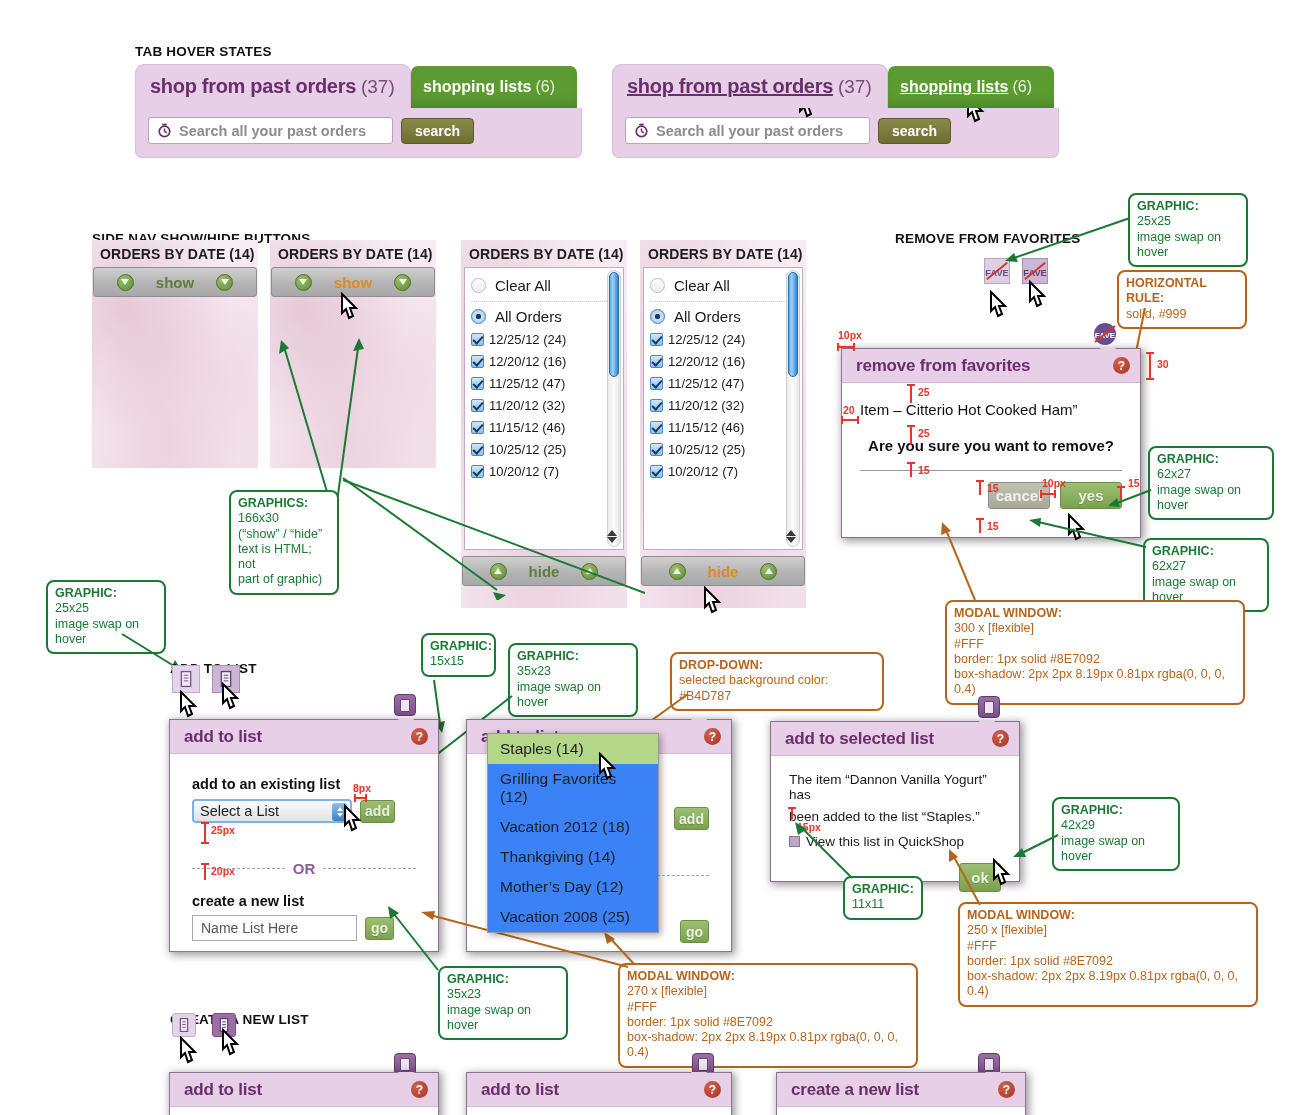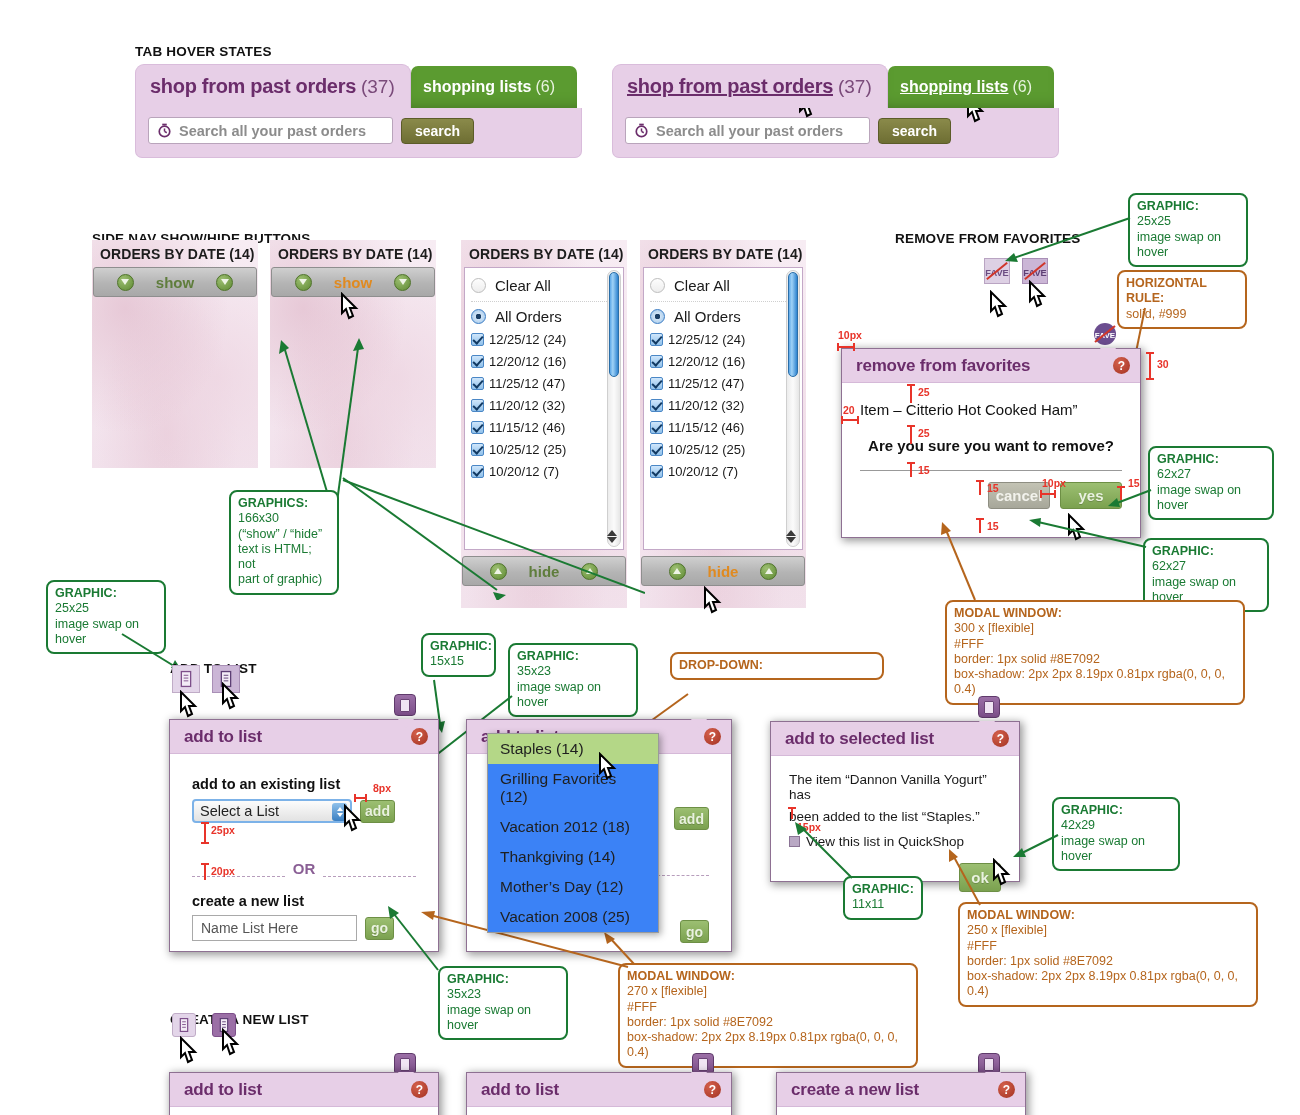--- a/index.html
+++ b/index.html
@@ -672,20 +672,21 @@
   <div class="ln">35x23</div>
   <div class="ln">image swap on hover</div>
 </div>
 <svg class="abs" style="left:370px; top:690px; width:150px; height:120px; pointer-events:none;" viewBox="0 0 150 120">
   <path d="M142 6 L24 98" stroke="#1a7a33" stroke-width="2" fill="none"></path>
   <path d="M16 105 l13 -3 l-6 -8 z" fill="#1a7a33"></path>
 </svg>
 
 <div class="callout orange" style="left:670px; top:652px; width:214px;">
   <div class="ttl">DROP-DOWN:</div>
+  <div class="ln">selected background color: #B4D787</div>
 </div>
 <svg class="abs" style="left:608px; top:690px; width:90px; height:60px; pointer-events:none;" viewBox="0 0 90 60">
   <path d="M80 4 L22 46" stroke="#b5651d" stroke-width="2" fill="none"></path>
   <path d="M14 52 l13 -2 l-6 -8 z" fill="#b5651d"></path>
 </svg>
 
 <div class="list-badge" style="left:394px; top:694px;">
     <span></span>
   </div>
 <div class="modal" style="left:169px; top:719px; width:270px; height:233px;">
@@ -699,39 +700,39 @@
     <div style="display:flex; align-items:center; gap:8px; margin-top:7px;">
       <div class="selectbox" style="width:160px;">
         <span>Select a List</span>
         <span class="sel-knob">
             <i class="u"></i>
             <i class="d"></i>
           </span>
       </div>
       <div class="btn-green" style="width:35px; height:23px; font-size:14px;">add</div>
     </div>
-    <div class="or-rule" style="margin-top:37px;align-items:flex-end;">
+    <div class="or-rule" style="margin-top:37px;">
       <span class="dash"></span>
       <span>OR</span>
       <span class="dash"></span>
     </div>
     <div style="font-size:14.5px; font-weight:bold; color:#111; margin-top:16px;">create a new list</div>
     <div style="display:flex; align-items:center; gap:8px; margin-top:6px;">
       <div class="field" style="width:165px;">
         <span>Name List Here</span>
       </div>
       <div class="btn-green" style="width:29px; height:23px; font-size:14px;">go</div>
     </div>
   </div>
 </div>
 <svg class="cursor" style="left:340px; top:804px;" viewBox="0 0 26 32">
   <path d="M5 2 L5 21 L9 17 L12 26 L16 24 L13 16 L19 16 Z" fill="#fff" stroke="#000" stroke-width="2"></path>
 </svg>
 
-<div class="dimlbl" style="left:353px; top:782px;margin-left:20px;">8px</div>
+<div class="dimlbl" style="left:353px; top:782px;">8px</div>
 <svg class="abs" style="left:352px; top:793px; width:18px; height:10px;" viewBox="0 0 18 10">
     <line x1="3" y1="5" x2="14" y2="5" stroke="#e8342a" stroke-width="2"></line>
     <line x1="3" y1="1" x2="3" y2="9" stroke="#e8342a" stroke-width="2"></line>
     <line x1="14" y1="1" x2="14" y2="9" stroke="#e8342a" stroke-width="2"></line>
   </svg>
 
 <div class="dimlbl" style="left:211px; top:824px;">25px</div>
 <svg class="abs" style="left:199px; top:820px; width:12px; height:26px;" viewBox="0 0 12 26">
     <line x1="6" y1="3" x2="6" y2="23" stroke="#e8342a" stroke-width="2"></line>
     <line x1="2" y1="3" x2="10" y2="3" stroke="#e8342a" stroke-width="2"></line>

